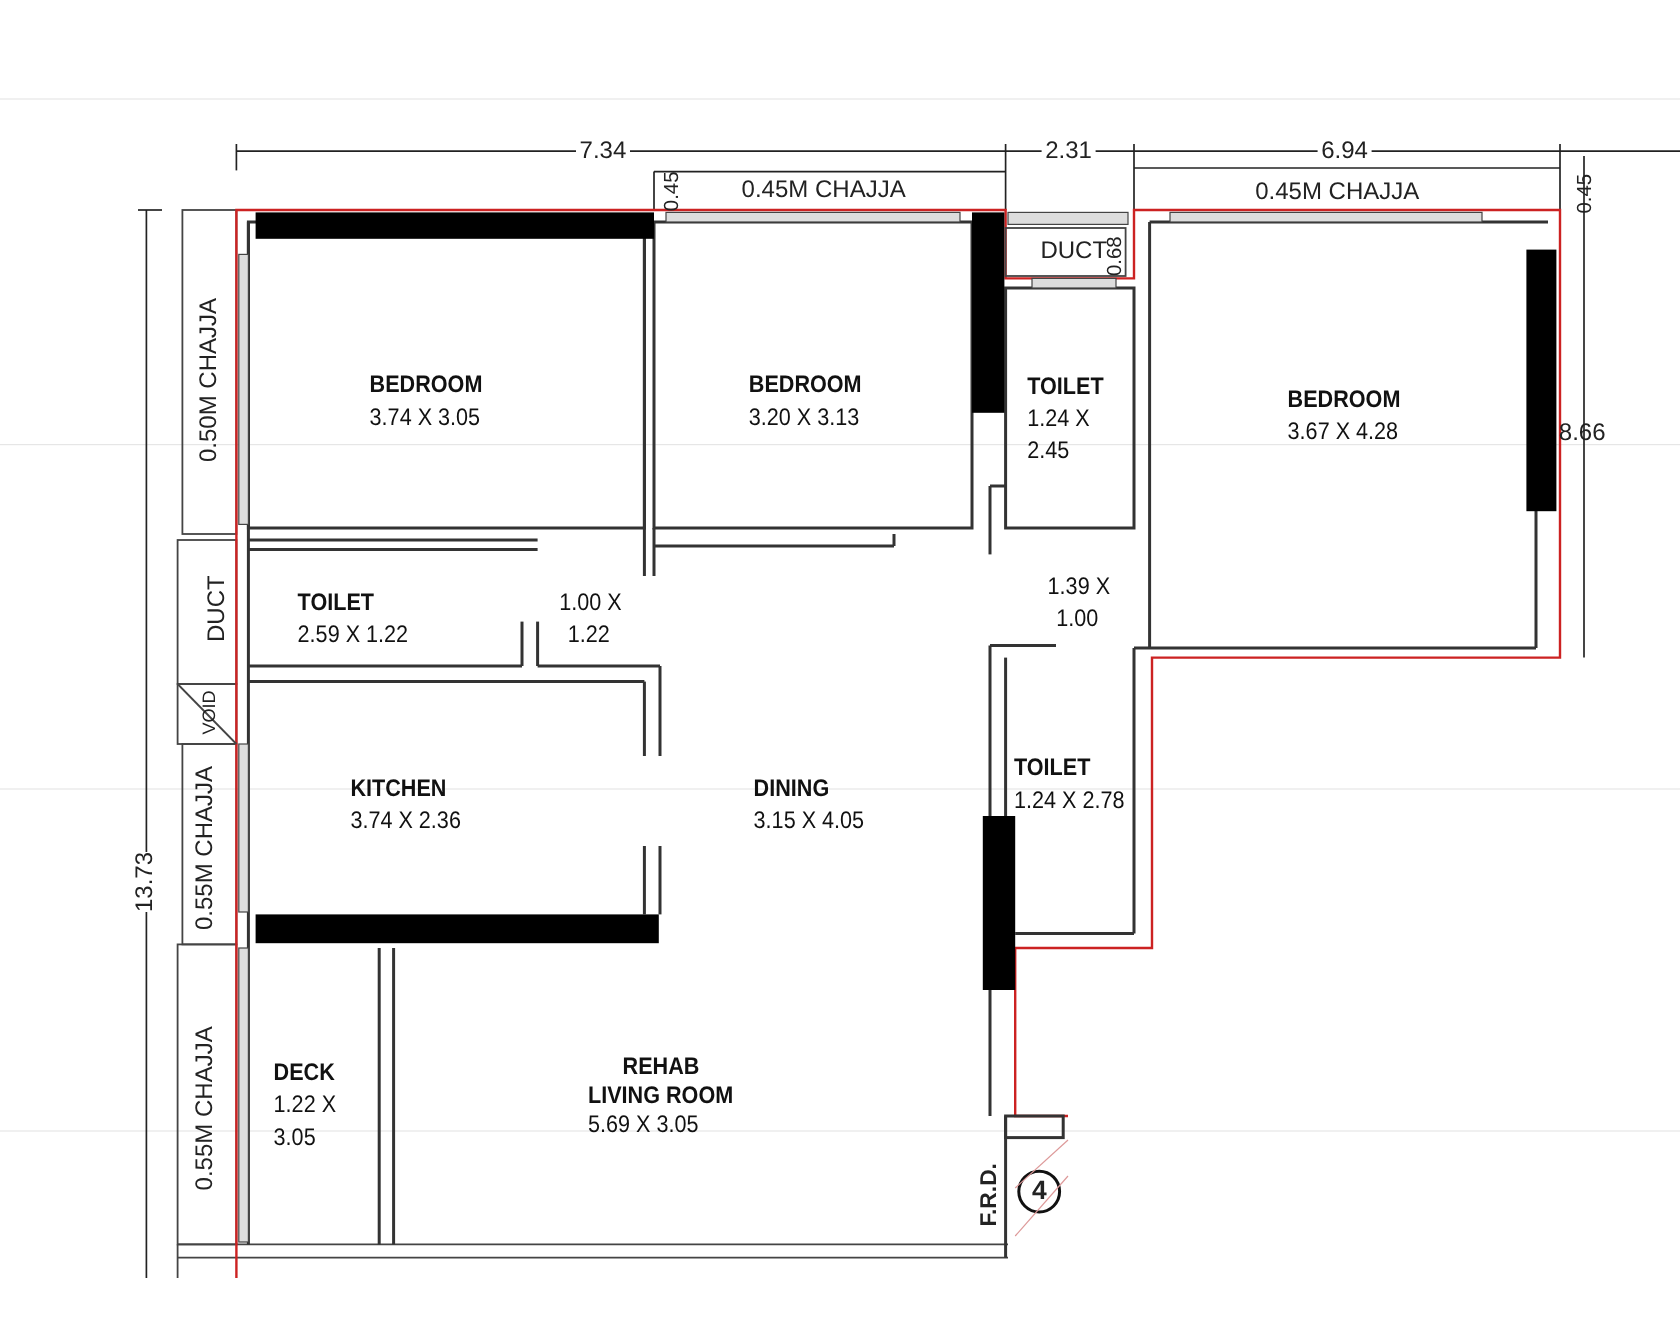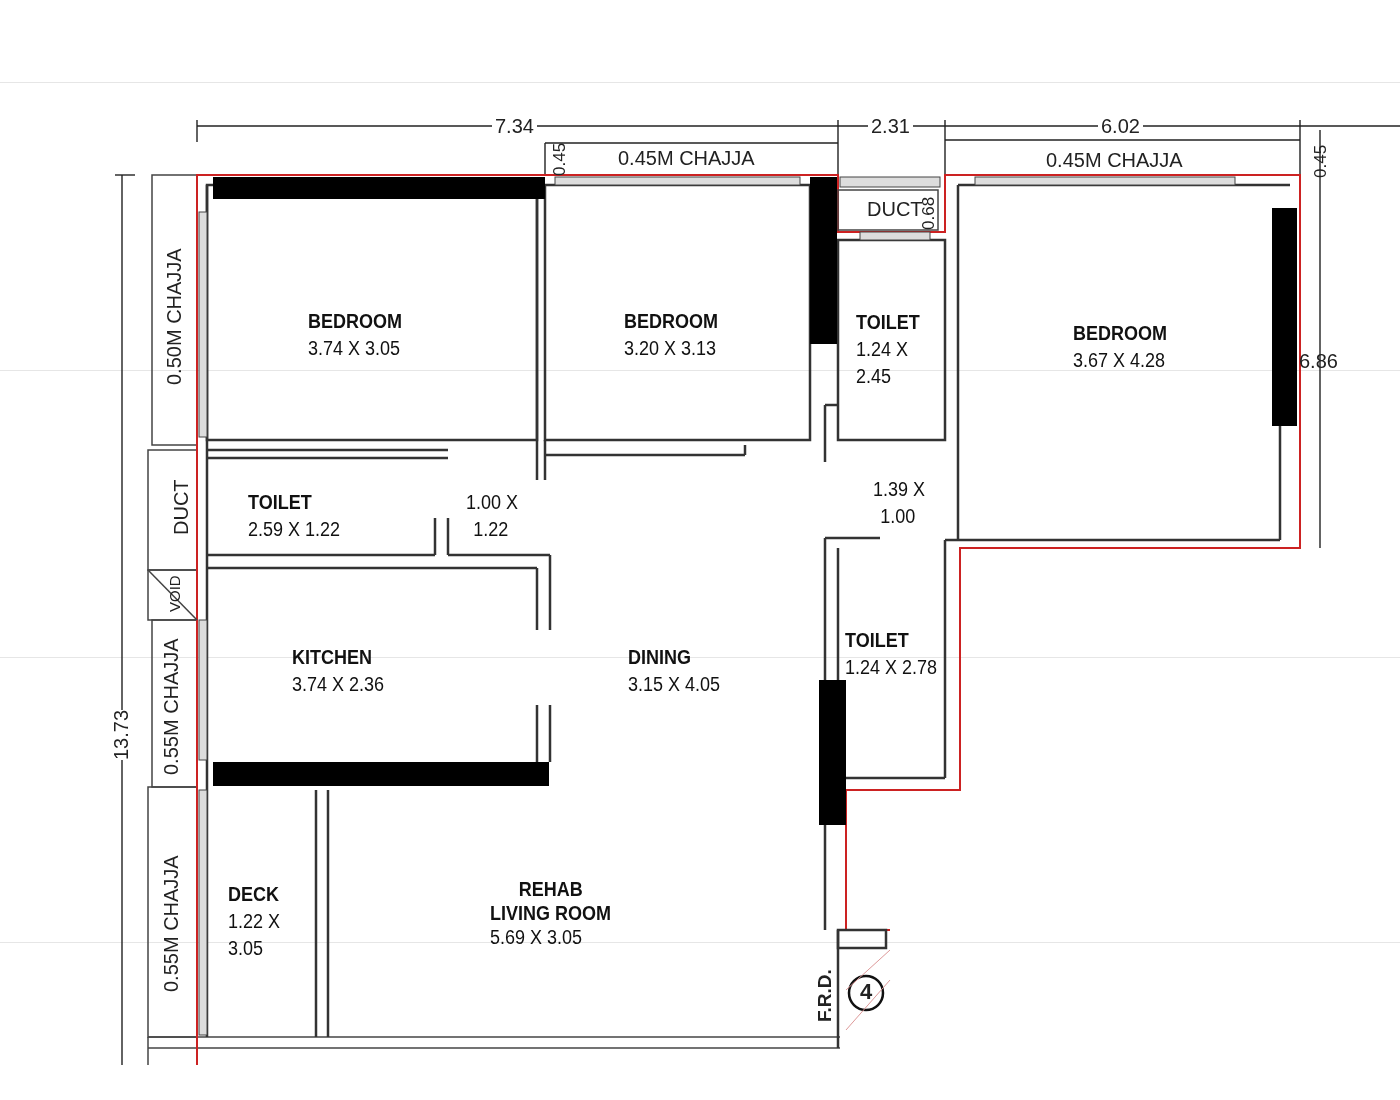--- a/index.html
+++ b/index.html
@@ -108,24 +108,24 @@
   <rect class="win" x="199" y="790" width="8" height="245"></rect>
 
   <rect class="thin" x="838" y="190" width="100" height="40"></rect>
   <line class="thin" x1="148" y1="570" x2="197" y2="620"></line>
 
   <circle cx="866" cy="993" r="17" fill="none" stroke="#111" stroke-width="2.5"></circle>
   <line stroke="#d99" stroke-width="1" x1="846" y1="1030" x2="890" y2="980"></line>
   <line stroke="#d99" stroke-width="1" x1="846" y1="990" x2="890" y2="950"></line>
 </svg>
 
-<div class="dimtxt" style="left:492px;top:115px;">7.34</div>
+<div class="dimtxt" style="left:480px;top:115px;">7.34</div>
 <div class="dimtxt" style="left:868px;top:115px;">2.31</div>
-<div class="dimtxt" style="left:1098px;top:115px;">6.02</div>
-<div class="dimtxt" style="left:1296px;top:350px;background:transparent;">6.86</div>
+<div class="dimtxt" style="left:1098px;top:115px;">6.94</div>
+<div class="dimtxt" style="left:1296px;top:350px;background:transparent;">8.66</div>
 <div class="vtxt" style="left:110px;top:760px;background:#fff;">13.73</div>
 <div class="vtxt" style="left:549px;top:176px;font-size:17px;">0.45</div>
 <div class="vtxt" style="left:1310px;top:178px;font-size:17px;">0.45</div>
 <div class="vtxt" style="left:918px;top:230px;font-size:17px;">0.68</div>
 
 <div class="dimtxt" style="left:615px;top:147px;background:transparent;">0.45M CHAJJA</div>
 <div class="dimtxt" style="left:1043px;top:149px;background:transparent;">0.45M CHAJJA</div>
 <div class="vtxt" style="left:163px;top:385px;">0.50M CHAJJA</div>
 <div class="vtxt" style="left:160px;top:775px;">0.55M CHAJJA</div>
 <div class="vtxt" style="left:160px;top:992px;">0.55M CHAJJA</div>

